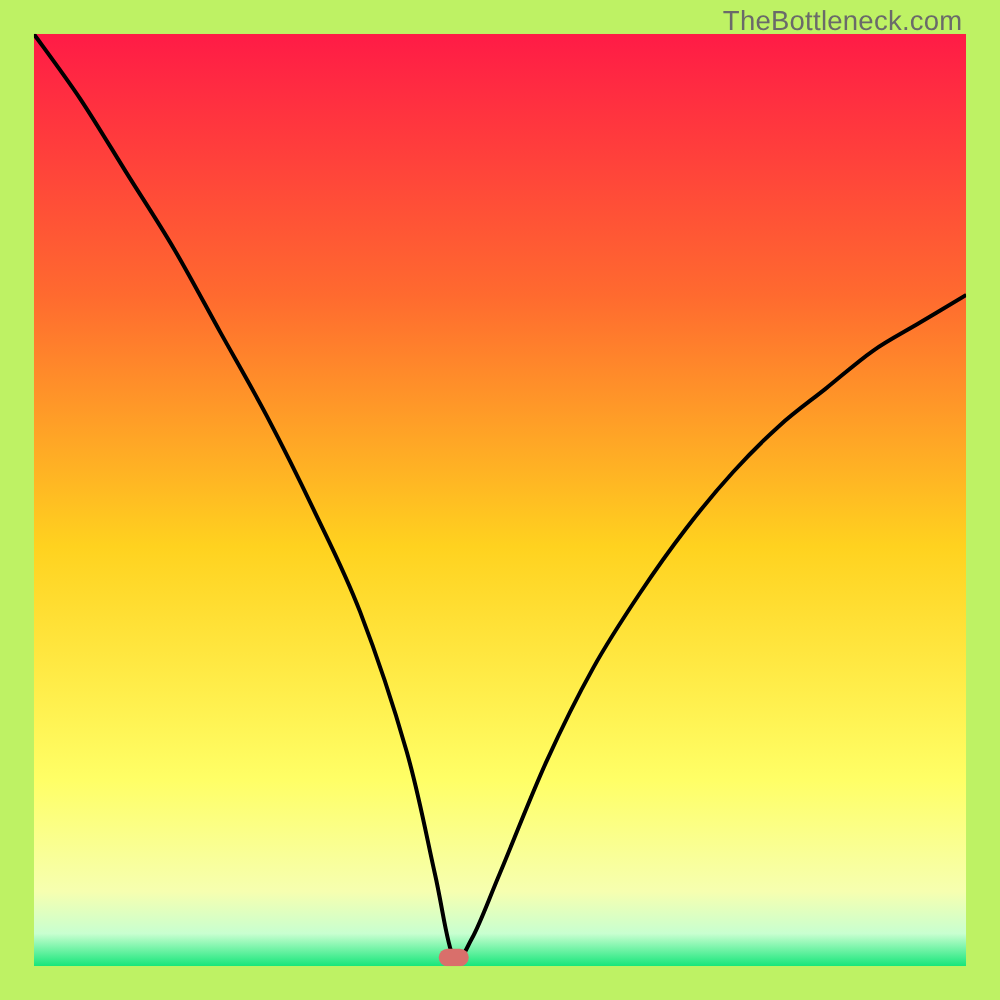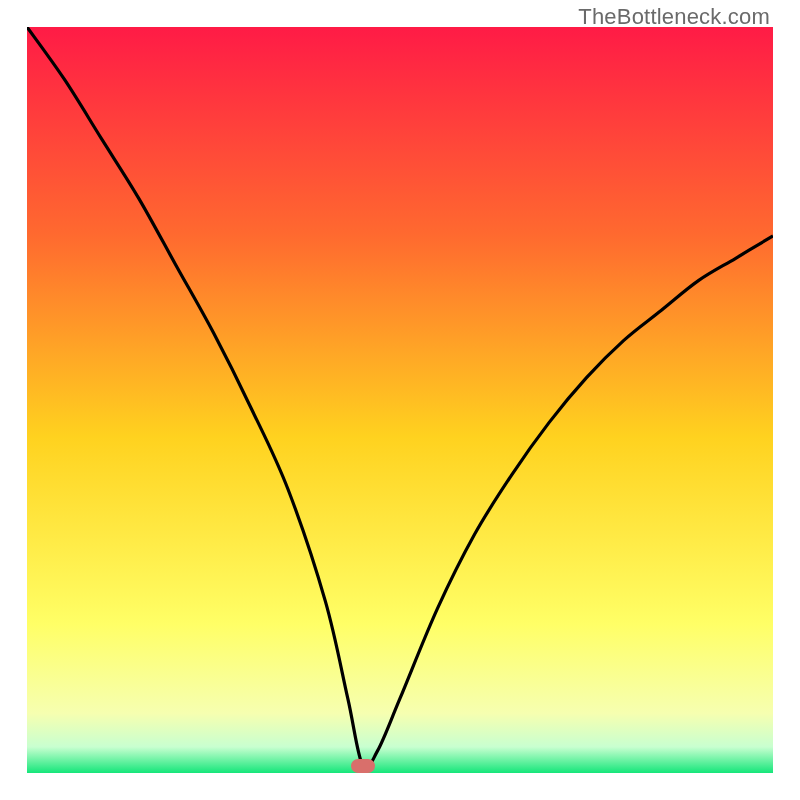--- a/index.html
+++ b/index.html
@@ -10,21 +10,21 @@
     background: #000;
     font-family: Arial, Helvetica, sans-serif;
     overflow: hidden;
   }
   .frame {
     position: absolute;
     top: 0;
     left: 0;
     width: 800px;
     height: 800px;
-    background: #ffffff;
+    background: #bef264;
   }
   .plot-area {
     position: absolute;
     top: 27px;
     left: 27px;
     width: 746px;
     height: 746px;
     overflow: hidden;
   }
   .gradient-bg {

